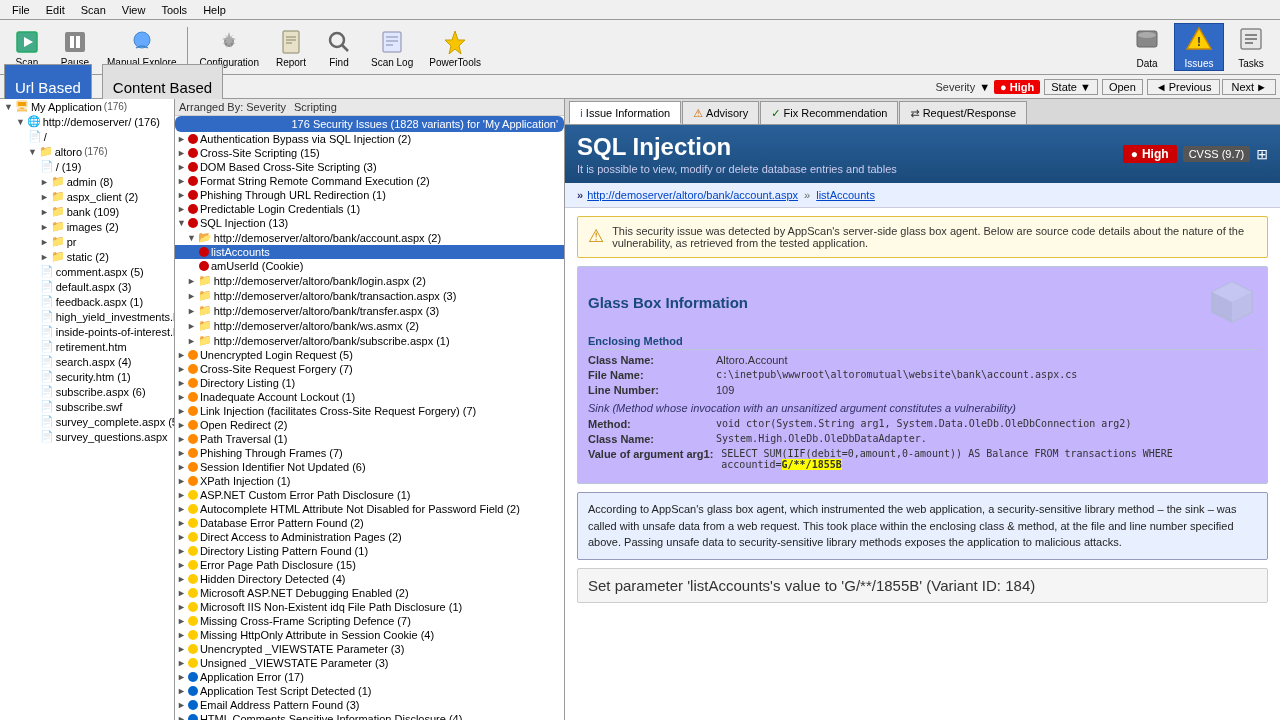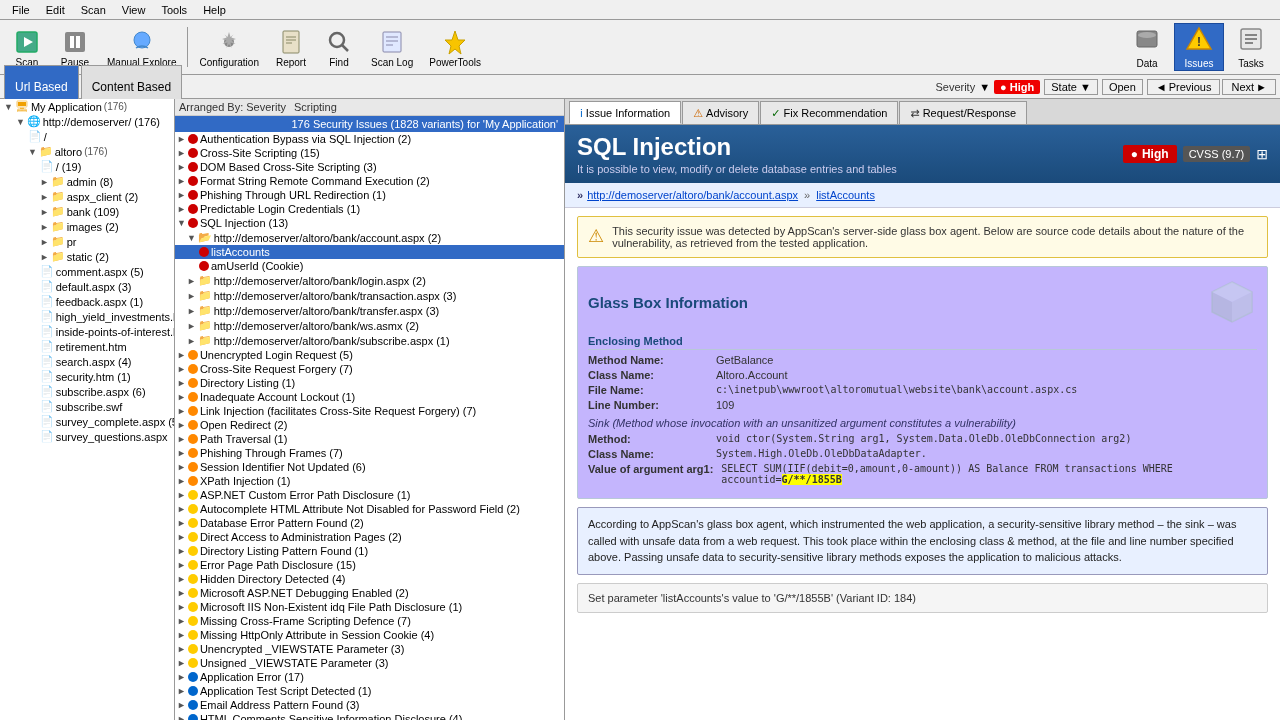--- a/index.html
+++ b/index.html
@@ -14,21 +14,21 @@
     .tool-btn { display: flex; flex-direction: column; align-items: center; justify-content: center; padding: 2px 6px; cursor: pointer; border: 1px solid transparent; min-width: 45px; height: 48px; font-size: 10px; }
     .tool-icon { width: 32px; height: 32px; display: flex; align-items: center; justify-content: center; font-size: 20px; }
     .tool-separator { width: 1px; background: #999; height: 40px; margin: 0 2px; }
     .right-toolbar { margin-left: auto; display: flex; align-items: center; gap: 2px; }
     .right-tool-btn { display: flex; flex-direction: column; align-items: center; justify-content: center; padding: 2px 8px; cursor: pointer; border: 1px solid transparent; min-width: 50px; height: 48px; font-size: 10px; }
     .right-tool-btn.active { background: #316ac5; color: white; border: 1px solid #1a4a9c; }
     .right-tool-icon { font-size: 18px; }
 
     
     .tabbar { background: #f0f0f0; border-bottom: 1px solid #999; display: flex; align-items: center; padding: 0 4px; height: 24px; }
-    .tab { padding: 14px 10px; border: 1px solid #999; background: #e0e0e0; cursor: pointer; margin-right: 2px; font-size: 12px; border-bottom: none; }
+    .tab { padding: 14px 10px; border: 1px solid #999; background: #e0e0e0; cursor: pointer; margin-right: 10px; font-size: 15px; border-bottom: none; }
     .tab.active { background: #316ac5; color: white; }
     .severity-bar { margin-left: auto; display: flex; align-items: center; gap: 4px; font-size: 11px; }
     .severity-label { color: #333; }
     .high-badge { background: #e00; color: white; padding: 1px 6px; font-size: 11px; font-weight: bold; border-radius: 2px; }
     .state-btn { background: #f0f0f0; border: 1px solid #999; padding: 1px 6px; font-size: 11px; cursor: pointer; }
     .nav-btns { display: flex; gap: 2px; }
     .nav-btn { background: #f0f0f0; border: 1px solid #999; padding: 1px 8px; font-size: 11px; cursor: pointer; display: flex; align-items: center; gap: 2px; }
 
     
     .main { display: flex; height: calc(720px - 20px - 55px - 24px); }
@@ -41,21 +41,21 @@
     .tree-indent-3 { padding-left: 28px; }
     .tree-indent-4 { padding-left: 40px; }
     .folder-icon { color: #f0a000; }
     .expand-icon { font-size: 9px; color: #555; }
     .count-badge { color: #555; font-size: 10px; }
 
     
     .mid-panel { width: 390px; background: white; border-right: 1px solid #999; display: flex; flex-direction: column; overflow: hidden; text-align: right; }
     .mid-header { background: #e8e8e8; border-bottom: 1px solid #ccc; padding: 2px 4px; display: flex; gap: 8px; font-size: 11px; }
     .mid-arranged { font-size: 11px; color: #333; }
-    .mid-subtitle { background: #316ac5; color: white; font-size: 11px; padding: 2px 6px; }
+    .mid-subtitle { background: #316ac5; color: white; font-size: 11px; padding: 2px 6px; border-radius: 6px; }
     .mid-list { overflow-y: auto; flex: 1; }
     .mid-item { display: flex; align-items: center; gap: 2px; padding: 1px 2px; cursor: pointer; font-size: 11px; white-space: nowrap; overflow: hidden; }
     .mid-item.selected { background: #316ac5; color: white; }
     .mid-item-indent1 { padding-left: 12px; }
     .mid-item-indent2 { padding-left: 24px; }
     .red-circle { display: inline-block; width: 10px; height: 10px; background: #cc0000; border-radius: 50%; flex-shrink: 0; }
     .orange-circle { display: inline-block; width: 10px; height: 10px; background: #ff8800; border-radius: 50%; flex-shrink: 0; }
     .yellow-circle { display: inline-block; width: 10px; height: 10px; background: #ffcc00; border-radius: 50%; flex-shrink: 0; }
     .blue-circle { display: inline-block; width: 10px; height: 10px; background: #0066cc; border-radius: 50%; flex-shrink: 0; }
     .expand-sm { font-size: 9px; color: #555; }
@@ -96,21 +96,21 @@
     .gb-key { font-weight: bold; color: #333; min-width: 120px; flex-shrink: 0; }
     .gb-val { color: #333; }
     .sink-label { font-size: 11px; font-style: italic; color: #336; margin: 6px 0 4px; }
     .highlight-yellow { background: #ffff00; font-weight: bold; }
     .highlight-sql { font-size: 10px; font-family: monospace; }
 
     
     .desc-box { background: #e8f0ff; border: 1px solid #99b; margin: 8px 12px; padding: 8px 10px; font-size: 11px; color: #222; border-radius: 2px; line-height: 1.5; }
 
     
-    .fix-box { background: #f5f5f5; border: 1px solid #ccc; margin: 8px 12px; padding: 8px 10px; font-size: 11px; color: #333; border-radius: 2px; }
+    .fix-box { background: #f5f5f5; border: 1px solid #ccc; margin: 8px 12px; padding: 8px 10px; font-size: 15px; color: #333; border-radius: 2px; }
 
     
     ::-webkit-scrollbar { width: 8px; height: 8px; }
     ::-webkit-scrollbar-track { background: #e0e0e0; }
     ::-webkit-scrollbar-thumb { background: #999; border: 1px solid #888; }
   </style>
 </head>
 <body>
 
 <div class="menubar">
@@ -639,24 +639,20 @@
           <span class="glassbox-title">Glass Box Information</span>
           <svg class="glassbox-icon" viewBox="0 0 50 50" width="50" height="50">
             <polygon points="25,5 45,15 45,35 25,45 5,35 5,15" fill="none" stroke="#aabbcc" stroke-width="1.5" opacity="0.6"></polygon>
             <polygon points="25,5 45,15 25,25 5,15" fill="#c8d8e8" opacity="0.5"></polygon>
             <polygon points="5,15 25,25 25,45 5,35" fill="#a8b8c8" opacity="0.5"></polygon>
             <polygon points="45,15 25,25 25,45 45,35" fill="#b8c8d8" opacity="0.5"></polygon>
           </svg>
         </div>
         <div class="section-label">Enclosing Method</div>
         <div class="gb-row">
-          <span class="gb-key">Method Name:</span>
-          <span class="gb-val">GetBalance</span>
-        </div>
-        <div class="gb-row">
           <span class="gb-key">Class Name:</span>
           <span class="gb-val">Altoro.Account</span>
         </div>
         <div class="gb-row">
           <span class="gb-key">File Name:</span>
           <span class="gb-val" style="font-family:monospace;font-size:10px;">c:\inetpub\wwwroot\altoromutual\website\bank\account.aspx.cs</span>
         </div>
         <div class="gb-row">
           <span class="gb-key">Line Number:</span>
           <span class="gb-val">109</span>

